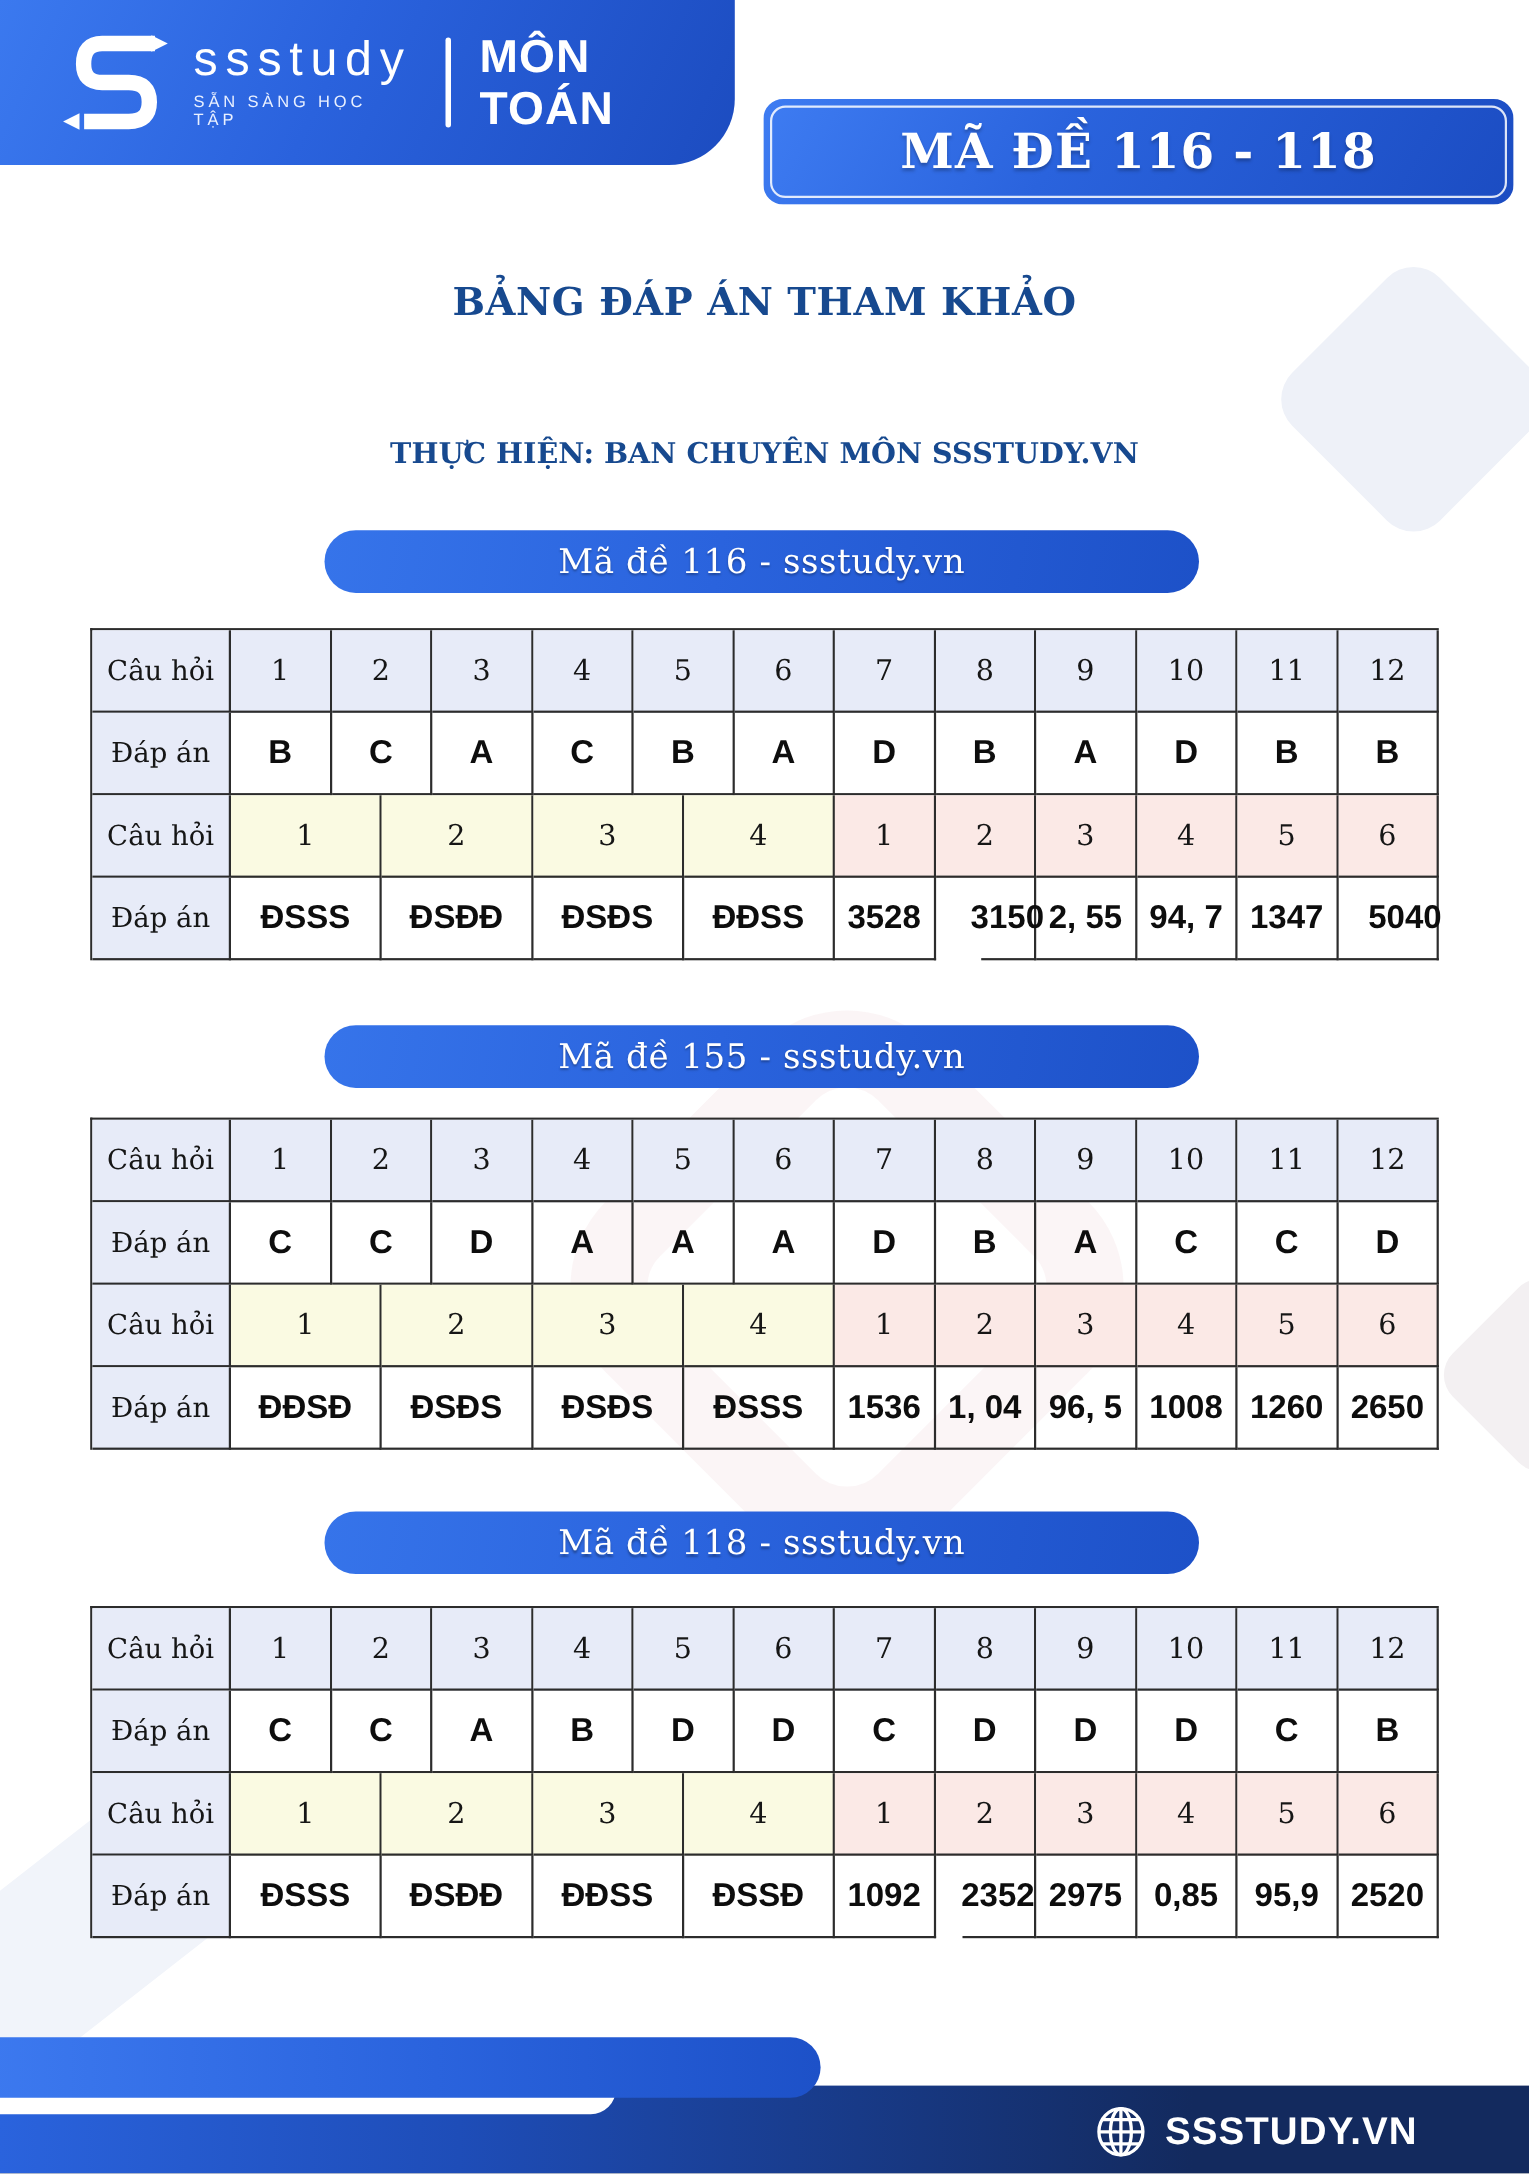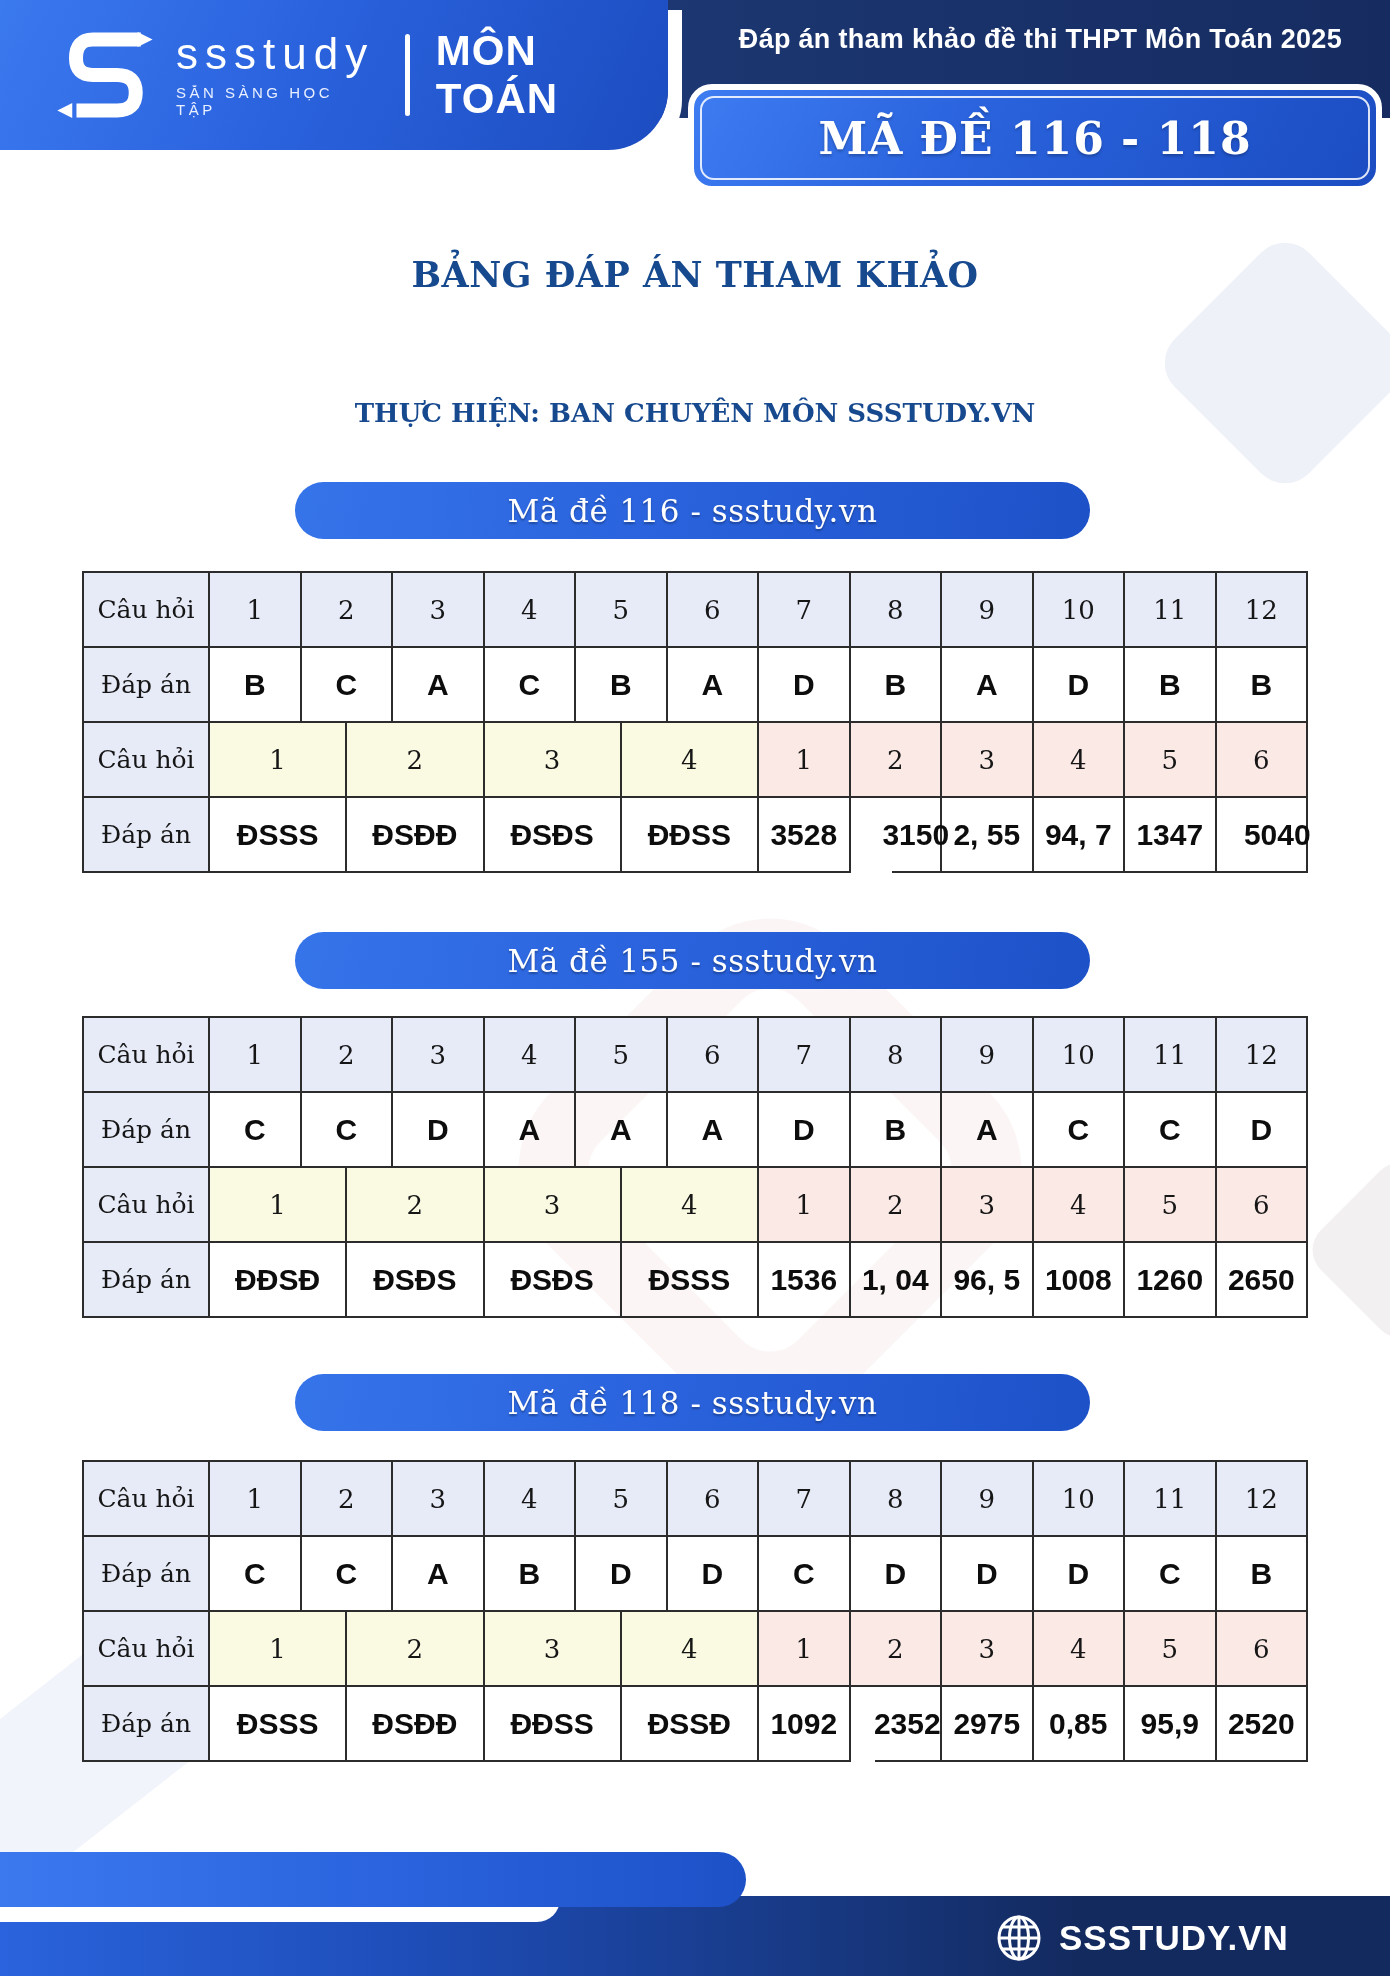--- a/index.html
+++ b/index.html
@@ -90,23 +90,20 @@
 </head>
 <body>
 
 <div id="page">
 
   <div class="deco deco-d1"></div>
   <div class="deco deco-d2"></div>
   <div class="deco deco-d3"></div>
   <div class="deco deco-d4"></div>
 
-  <div class="navy-strip">
-    <div class="tagline">Đáp án tham khảo đề thi THPT Môn Toán 2025</div>
-  </div>
 
   <div class="blue-band">
     <div class="logo-wrap">
       <svg class="logo-svg" viewBox="0 0 120 120">
         <g fill="none" stroke="#ffffff" stroke-width="15" stroke-linecap="square">
           <path d="M92 22 H48 Q30 22 30 42 Q30 60 48 60 H74 Q94 60 94 79 Q94 98 74 98 H38"></path>
         </g>
         <polygon points="96,14 112,22 96,30" fill="#ffffff"></polygon>
         <polygon points="26,90 10,98 26,106" fill="#ffffff"></polygon>
       </svg>

